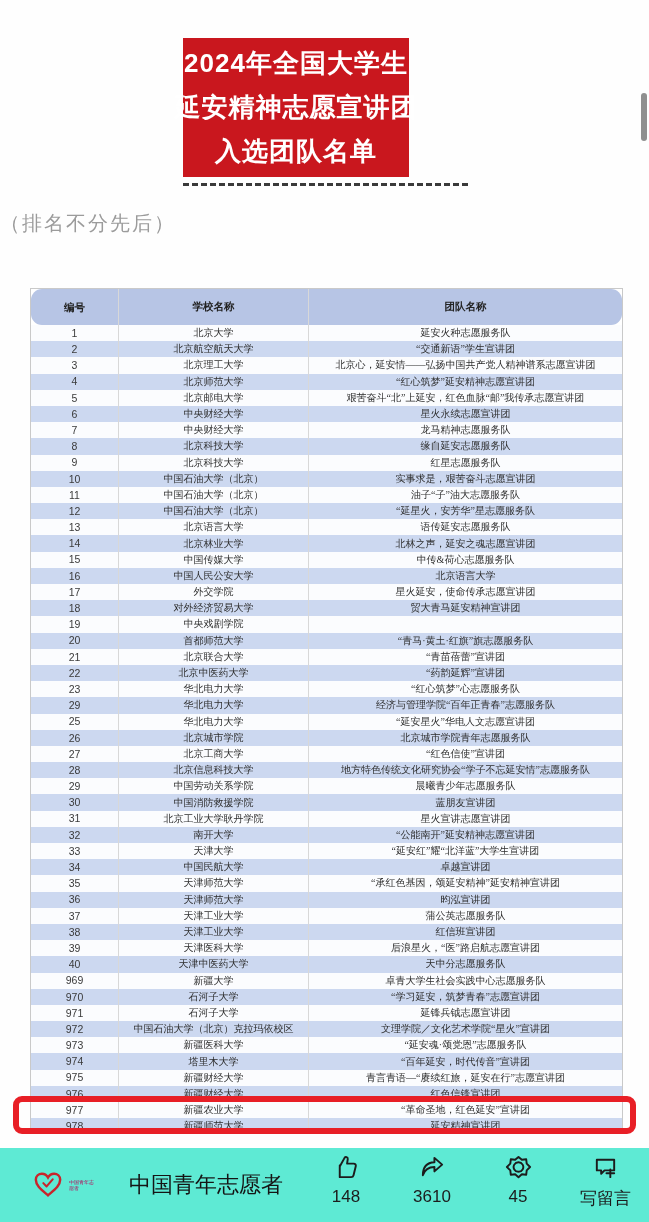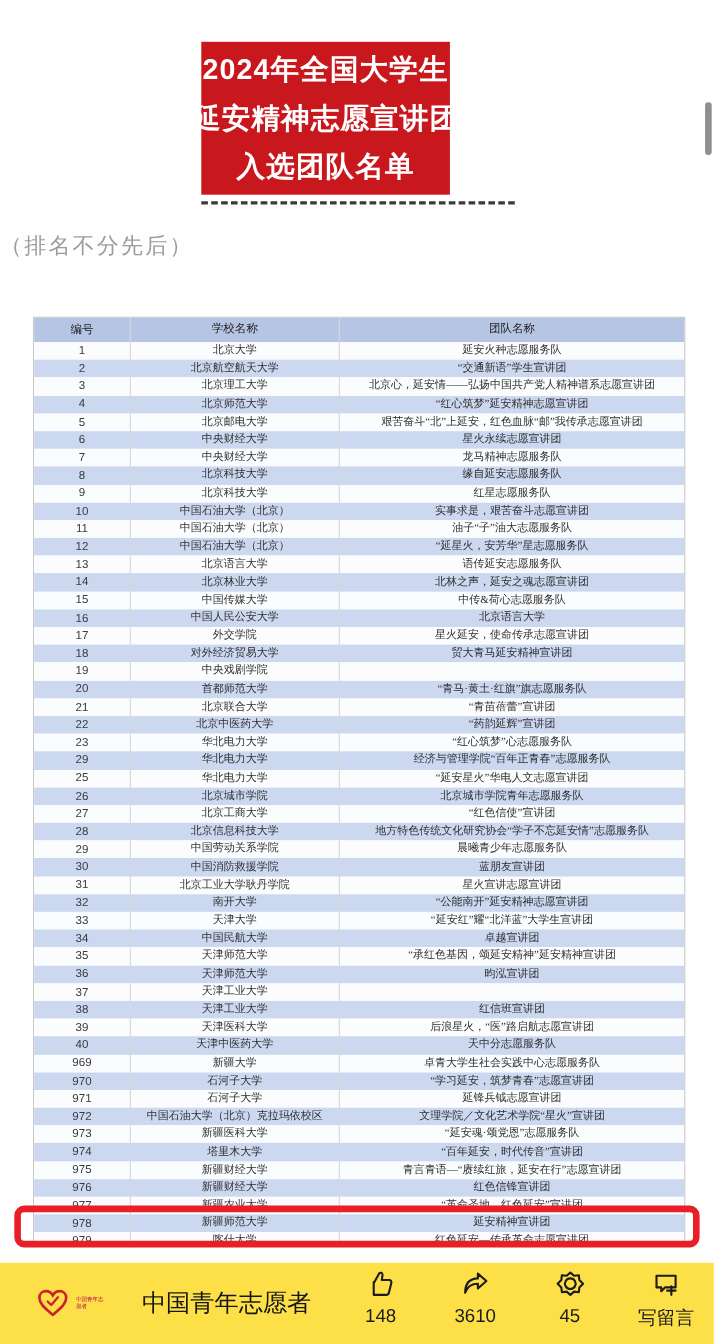--- a/index.html
+++ b/index.html
@@ -15,21 +15,21 @@
     white-space:nowrap; }
   .dashes { position:absolute; left:183px; top:183px; width:285px; height:0;
     border-top:3px dashed #3a3a3a; }
   .subtitle { position:absolute; left:0; top:210px; width:542px; text-align:left;
     color:#9b9b9b; font-size:20px; letter-spacing:2px; }
 
   
   .tablewrap { position:absolute; left:30px; top:288px; width:593px; height:845px;
     overflow:hidden; border:1px solid #c9c9c9; background:#fff; }
   .trow { display:flex; width:100%; }
-  .trow.header { height:22px; background:#b7c5e5; font-weight:normal; }
+  .trow.header { height:36px; background:#b7c5e5; font-weight:bold;border-radius:11px; }
   .trow.body { height:16.2px; }
   .trow.alt { background:#ccd8f0; }
   .trow.plain { background:#fbfcfe; }
   .tcell { display:flex; align-items:center; justify-content:center; text-align:center;
     font-size:10px; color:#2e2e2e; border-right:1px solid #d8d8d8; overflow:hidden;
     white-space:nowrap; line-height:1; }
   .trow.header .tcell { font-size:10.5px; color:#222; }
   .tcell.c0 { width:88px; }
   .tcell.c1 { width:190px; font-family:"Liberation Serif", serif; }
   .tcell.c2 { flex:1; border-right:none; font-family:"Liberation Serif", serif; }
@@ -38,21 +38,21 @@
   
   .hibox { position:absolute; left:13px; top:1096px; width:623px; height:38px;
     border:6px solid #e81f26; border-radius:9px; pointer-events:none; z-index:5; }
 
   
   .scrollthumb { position:absolute; right:2px; top:93px; width:6px; height:48px;
     background:#8f8f8f; border-radius:3px; z-index:9; }
 
   
   .footer { position:absolute; left:0; top:1148px; width:649px; height:74px;
-    background:#fde047; display:flex; align-items:center; }
+    background:#5eead4; display:flex; align-items:center; }
   .brand { display:flex; align-items:center; margin-left:33px; gap:6px; }
   .heart { width:30px; height:30px; flex:0 0 auto; }
   .logocap { display:flex; flex-direction:column; font-size:5px; color:#b05; line-height:1.2;
     width:26px; }
   .brandname { font-size:22px; color:#151515; margin-left:28px; white-space:nowrap; }
   .actions { position:absolute; right:18px; top:6px; display:flex; gap:38px; }
   .action { display:flex; flex-direction:column; align-items:center; gap:6px; min-width:48px; }
   .action svg { width:27px; height:27px; stroke:#1c1c1c; stroke-width:2; fill:none;
     stroke-linejoin:round; stroke-linecap:round; }
   .action .lbl { font-size:17px; color:#1c1c1c; white-space:nowrap; }
@@ -251,20 +251,21 @@
         <div class="tcell c2">“承红色基因，颂延安精神”延安精神宣讲团</div>
       </div>
       <div class="trow body alt">
         <div class="tcell c0">36</div>
         <div class="tcell c1">天津师范大学</div>
         <div class="tcell c2">昀泓宣讲团</div>
       </div>
       <div class="trow body plain">
         <div class="tcell c0">37</div>
         <div class="tcell c1">天津工业大学</div>
+        <div class="tcell c2">蒲公英志愿服务队</div>
       </div>
       <div class="trow body alt">
         <div class="tcell c0">38</div>
         <div class="tcell c1">天津工业大学</div>
         <div class="tcell c2">红信班宣讲团</div>
       </div>
       <div class="trow body plain">
         <div class="tcell c0">39</div>
         <div class="tcell c1">天津医科大学</div>
         <div class="tcell c2">后浪星火，“医”路启航志愿宣讲团</div>

